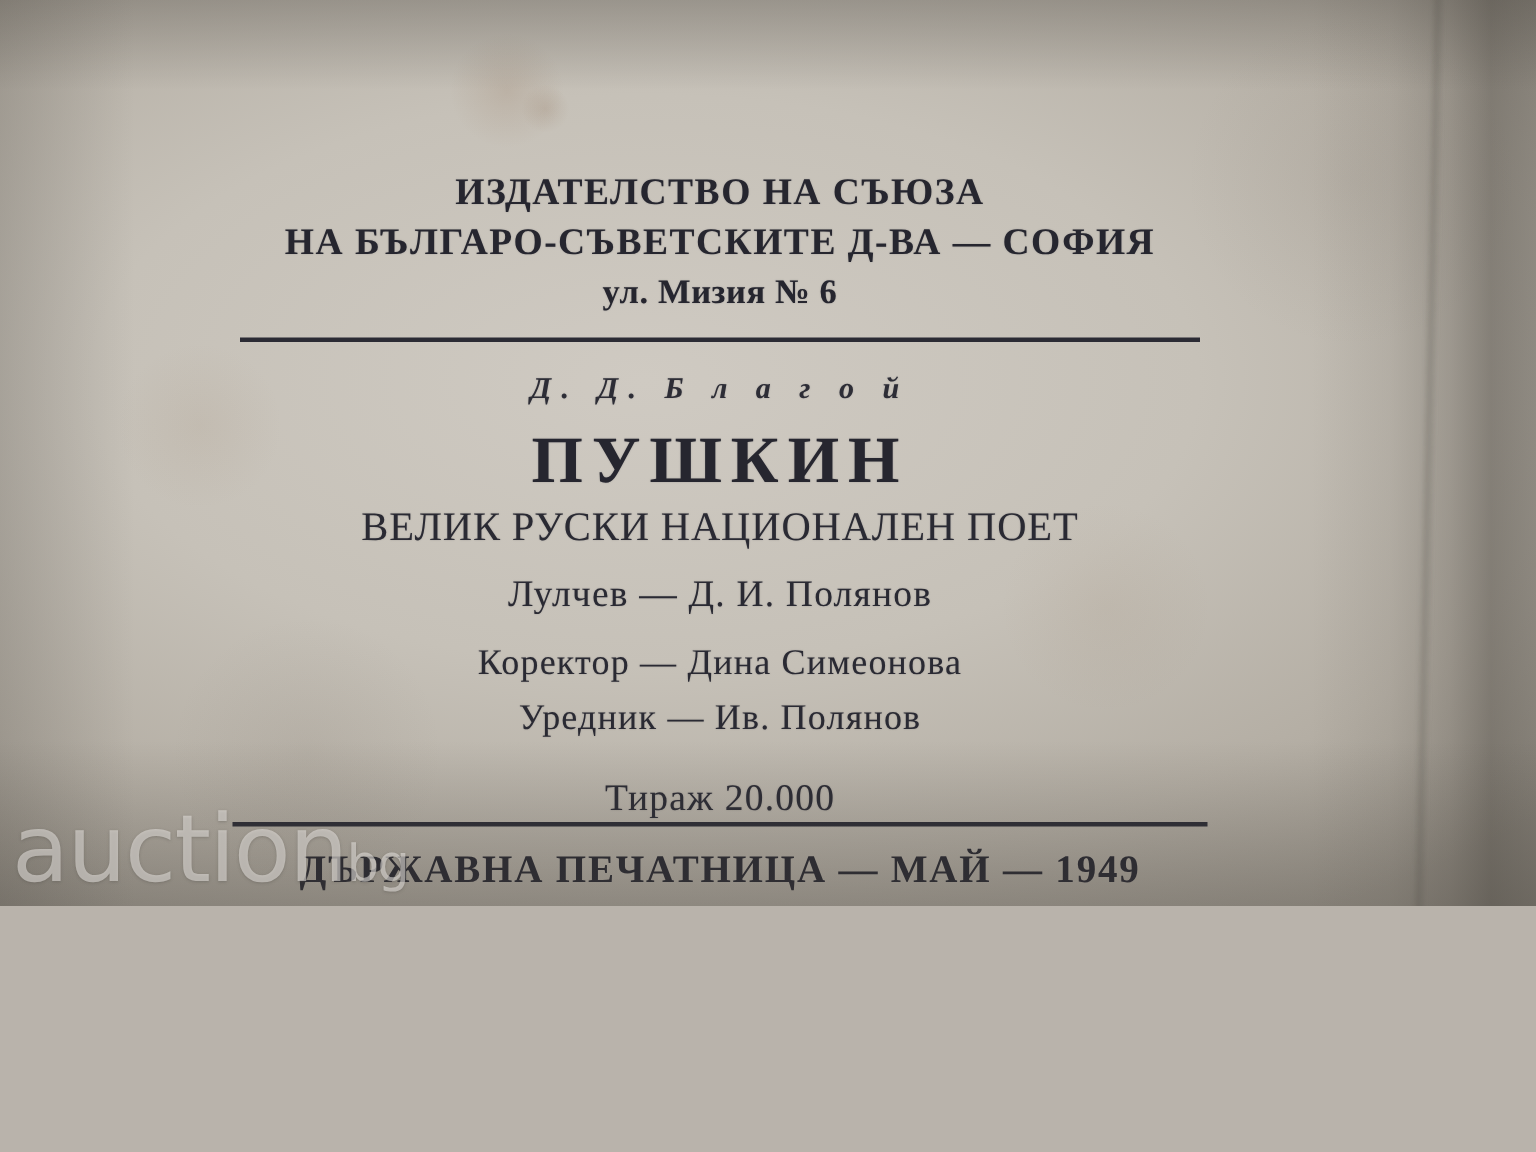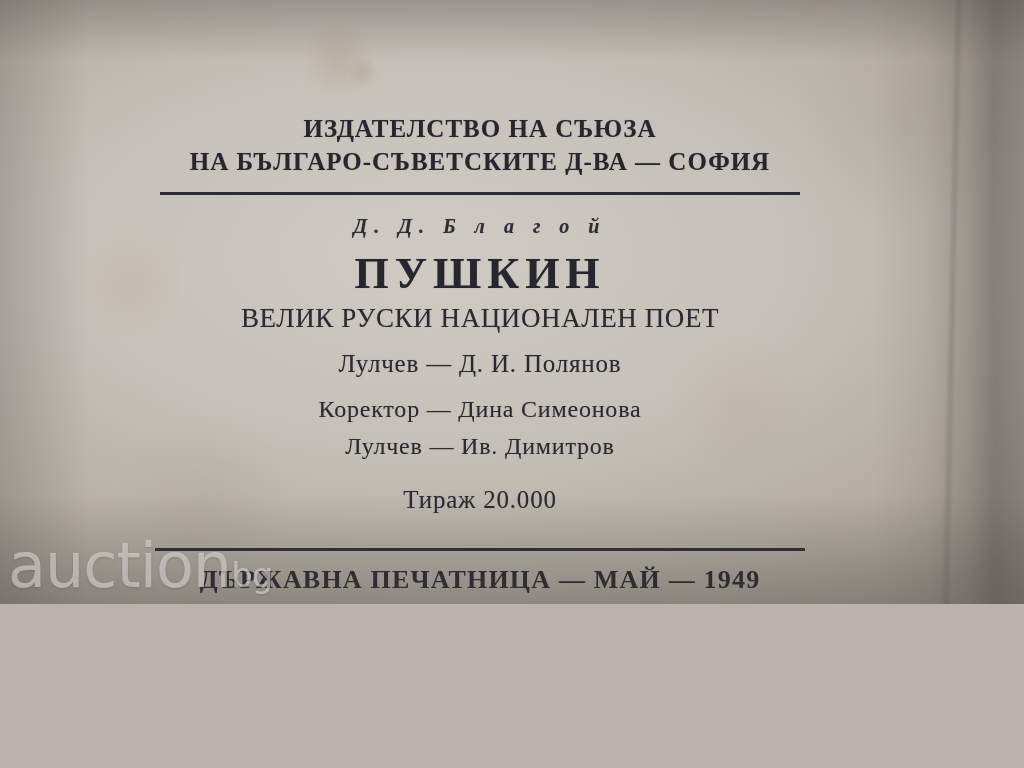--- a/index.html
+++ b/index.html
@@ -213,31 +213,32 @@
 <body>
 
 <div id="photo">
 
   <div id="grain"></div>
 
   <div id="colophon">
 
     <div class="pub-line">ИЗДАТЕЛСТВО НА СЪЮЗА</div>
     <div class="pub-line">НА БЪЛГАРО-СЪВЕТСКИТЕ Д-ВА — СОФИЯ</div>
+    <div class="pub-line small">ул. Мизия № 6</div>
 
     <div class="rule short"></div>
 
     <div class="author">Д. Д.  Б л а г о й</div>
     <div class="title">ПУШКИН</div>
     <div class="subtitle">ВЕЛИК РУСКИ НАЦИОНАЛЕН ПОЕТ</div>
 
     <div class="translator">Лулчев — Д. И. Полянов</div>
 
     <div class="credit">Коректор — Дина  Симеонова</div>
-    <div class="credit">Лулчев — Ив. Димитров</div>
+    <div class="credit">Уредник — Ив. Полянов</div>
 
     <div class="print-run">Тираж 20.000</div>
   </div>
 
   <div id="bottom-rule-wrap">
     <div class="rule-bottom"></div>
     <div class="imprint">ДЪРЖАВНА ПЕЧАТНИЦА — МАЙ — 1949</div>
   </div>
 
   <div id="gutter"></div>

